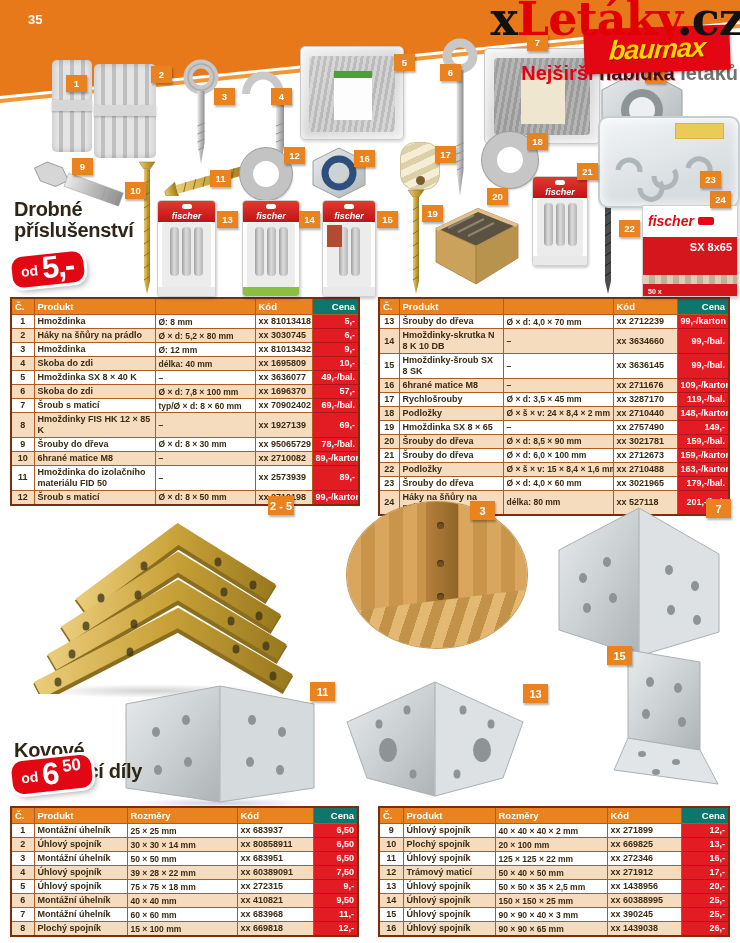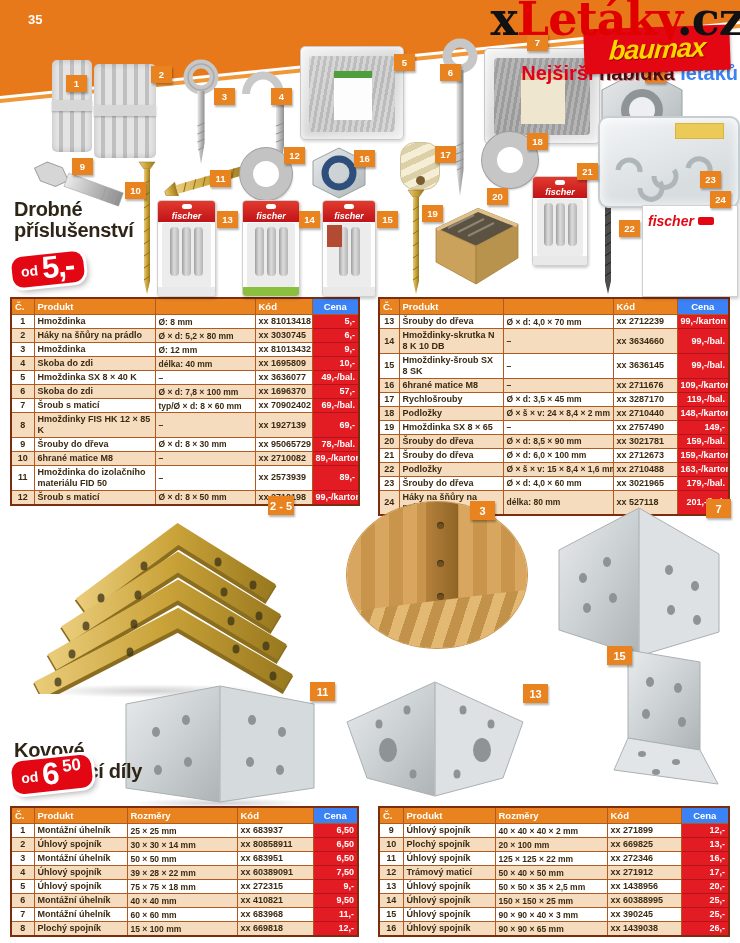--- a/index.html
+++ b/index.html
@@ -13,21 +13,21 @@
   
   .xletaky{position:absolute;right:-4px;top:-8px;z-index:30;font-family:"DejaVu Serif",serif;
            font-weight:bold;font-size:46px;letter-spacing:-1px;color:#111;white-space:nowrap}
   .xletaky .red{color:#e10000}
   .baumax{position:absolute;right:10px;top:27px;width:146px;height:45px;background:#e30613;z-index:29;
           transform:rotate(-2deg);display:flex;align-items:center;justify-content:center;
           box-shadow:1px 2px 3px rgba(0,0,0,.25)}
   .baumax .bx{color:#ffd500;font-weight:bold;font-style:italic;font-size:27px;letter-spacing:-1px;
               transform:skew(-6deg);text-shadow:1px 1px 0 #8e0000}
   .tagline{position:absolute;right:2px;top:62px;z-index:28;font-weight:bold;font-size:20px;white-space:nowrap}
-  .tagline .w1{color:#e2001a}.tagline .w2{color:#49100e;text-shadow:1px 1px 0 rgba(226,0,26,.4)}.tagline .w3{color:#3b82f6}
+  .tagline .w1{color:#e2001a}.tagline .w2{color:#49100e;text-shadow:1px 1px 0 rgba(226,0,26,.4)}.tagline .w3{color:#737373}
 
   
   .nb{position:absolute;min-width:17px;height:17px;padding:0 2px;background:#e8831f;color:#fff;
       font-weight:bold;font-size:9.5px;display:flex;align-items:center;justify-content:center;
       box-shadow:1px 2px 2px rgba(0,0,0,.3);z-index:6}
   .nb2{min-width:21px;height:19px;font-size:11px}
 
   
   .sec-title{position:absolute;left:14px;font-weight:bold;font-size:20px;line-height:1.06;
              color:#2e2517;letter-spacing:-.3px;z-index:4}
@@ -36,21 +36,21 @@
             box-shadow:0 0 0 3px #fff,3px 4px 6px rgba(0,0,0,.35)}
   .od-small{font-weight:bold;font-size:14px;padding-bottom:3px}
   .od-big{font-weight:bold;font-size:31px;line-height:.82;letter-spacing:-1.5px}
   .od-sup{font-weight:bold;font-size:17px;line-height:1;padding-bottom:10px;margin-left:1px}
 
   
   table.price-table{position:absolute;border-collapse:collapse;table-layout:fixed;
         font-size:9px;color:#3a2a12;border:2px solid #7c2d0e;background:#fff}
   .price-table th,.price-table td{border:1px solid #b05a20;padding:1px 3px;line-height:1.2;overflow:hidden}
   .price-table th{background:#e8831f;color:#fff;text-align:left;font-size:9.5px;padding:2px 3px}
-  .price-table th.c4{background:#3b82f6;text-align:center}
+  .price-table th.c4{background:#0f766e;text-align:right}
   .price-table td{font-weight:bold;height:11px}
   .price-table td.c0{text-align:center}
   .price-table td.c2{white-space:nowrap;font-size:8.5px}
   .price-table td.c3{white-space:nowrap}
   .price-table td.c4{background:#e31b22;color:#fff;text-align:right;border-color:#b3131c}
   .price-table tr.alt td:not(.c4){background:#f6dcbe}
   #t-tl{left:10px;top:297px;width:348px}
   #t-tr{left:378px;top:297px;width:350px}
   #t-bl{left:10px;top:806px;width:347px}
   #t-br{left:378px;top:806px;width:350px}
@@ -289,20 +289,25 @@
   <div class="ylbl"></div>
   <svg width="138" height="88" viewBox="0 0 138 88">
     <path d="M18 52a11 11 0 1 1 22 2M54 58a11 11 0 1 0 20 -6M88 50a11 11 0 1 1 22 4M40 70a11 11 0 1 0 20 -6" fill="none" stroke="#aeb6b9" stroke-width="5"></path>
   </svg>
 </div>
 
 <div class="fbox" style="left:642px;top:205px;width:94px;height:90px">
   <div class="fbox-top">
     <span>fischer</span>
     <span class="fbox-flag"></span>
+  </div>
+  <div class="fbox-red">
+    <span class="fbox-model">SX 8x65</span>
+    <div class="fbox-strip"></div>
+    <span class="fbox-qty">50 x</span>
   </div>
 </div>
 
 <div class="nb" style="left:66px;top:75px">1</div>
 <div class="nb" style="left:151px;top:66px">2</div>
 <div class="nb" style="left:214px;top:88px">3</div>
 <div class="nb" style="left:271px;top:88px">4</div>
 <div class="nb" style="left:394px;top:54px">5</div>
 <div class="nb" style="left:440px;top:64px">6</div>
 <div class="nb" style="left:527px;top:34px">7</div>

